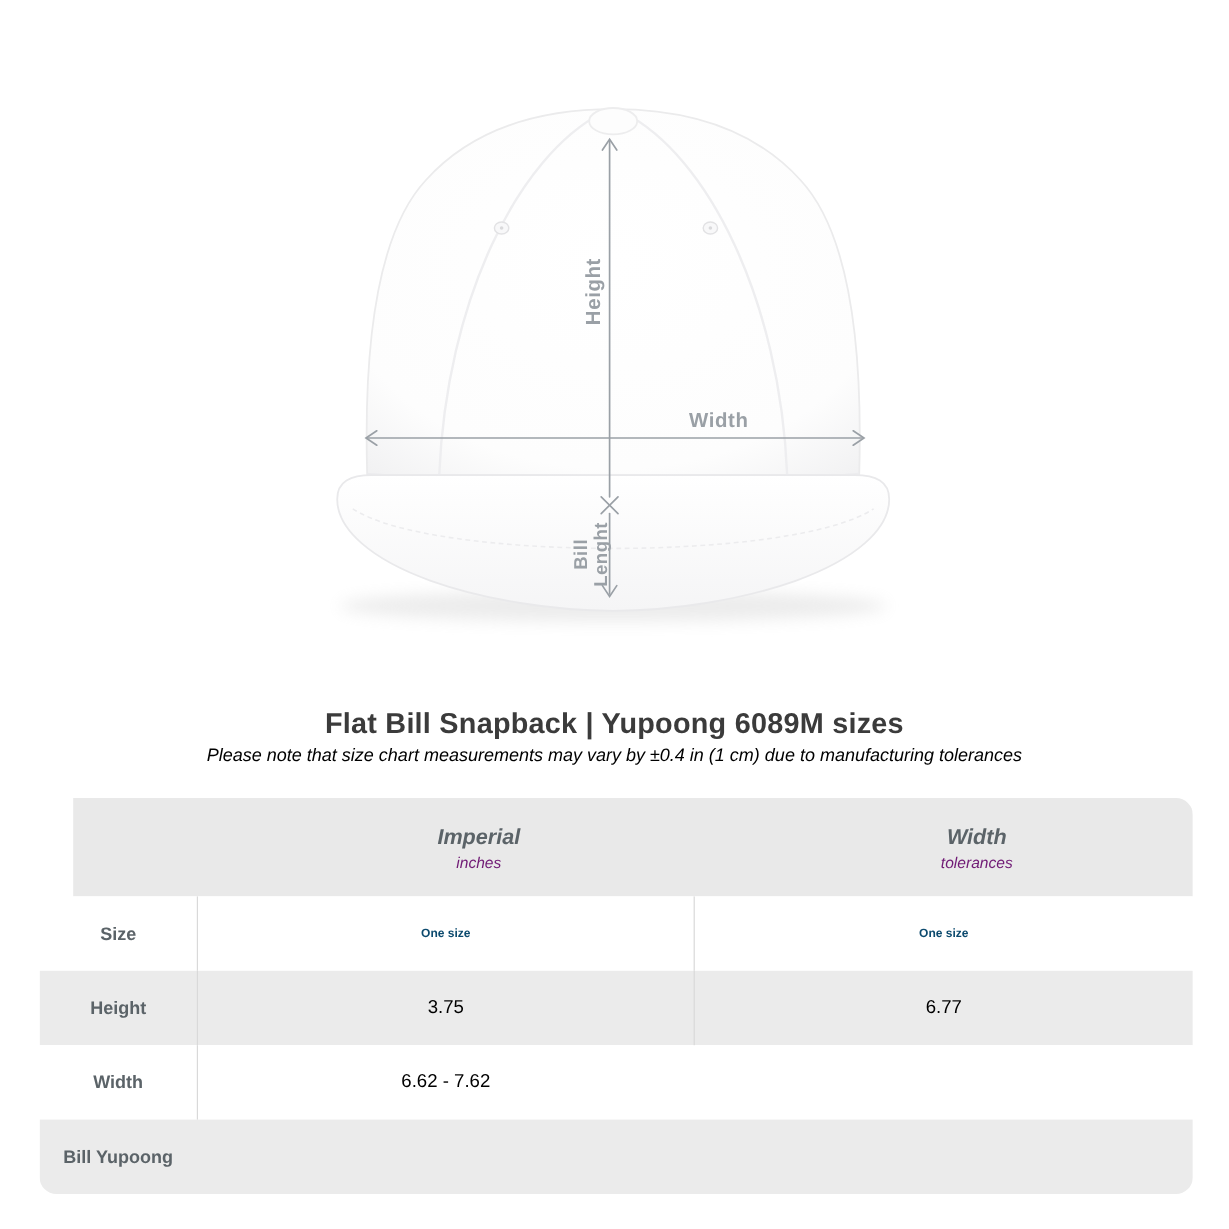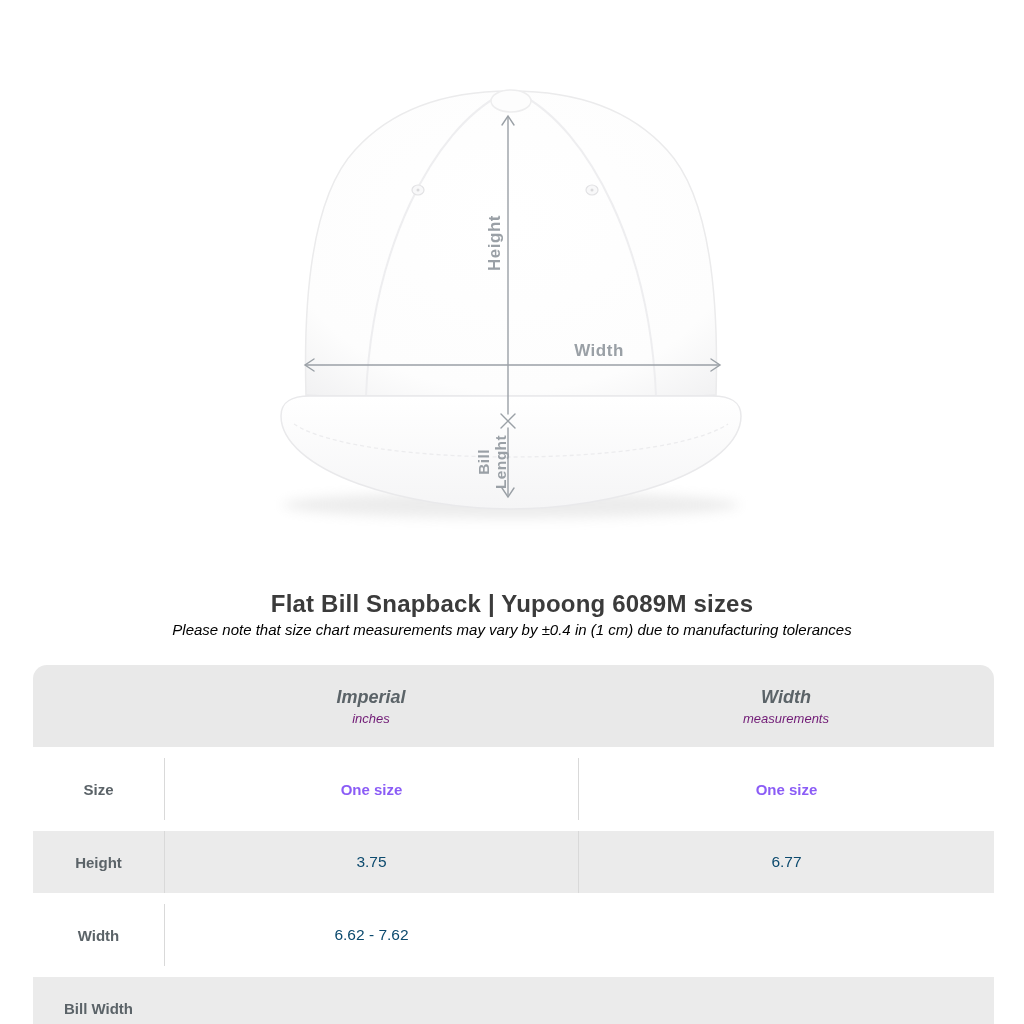--- a/index.html
+++ b/index.html
@@ -31,35 +31,35 @@
   .heading p {
     margin: 4px 0 0; font-size: 15px; font-style: italic; color: #000000;
   }
 
   .size-table {
     position: absolute; left: 33px; top: 665px; width: 961px;
     border-radius: 14px; overflow: hidden;
   }
   .thead {
     display: grid; grid-template-columns: 131px 414px 416px;
-    height: 82px; background: #e9e9e9;
+    height: 82px; background: #e9e9e9; margin-left: 28px;
   }
   .th { display: flex; flex-direction: column; align-items: center; justify-content: center; gap: 3px; }
   .hdr-label { font-size: 18px; font-weight: bold; font-style: italic; color: #5b6368; }
   .hdr-unit  { font-size: 13px; font-style: italic; color: #701a75; }
   .tr {
     display: grid; grid-template-columns: 131px 414px 416px;
-    height: 62px; background: #ffffff; margin-top: 11px;
+    height: 62px; background: #ffffff;
   }
   .tr.stripe { background: #ebebeb; }
   .td { display: flex; align-items: center; justify-content: center; }
   .tr .td + .td { border-left: 1px solid #d9d9d9; }
   .row-label  { font-weight: bold; font-size: 15px; color: #5b6368; }
-  .val-strong { font-weight: bold; font-size: 15px; color: #8b5cf6; }
-  .val-num    { font-size: 15.5px; color: #0c4a6e; }
+  .val-strong { font-weight: bold; font-size: 10px; color: #0c4a6e; }
+  .val-num    { font-size: 15.5px; color: #000000; }
 </style>
 </head>
 <body>
 
 <div class="page">
 
   <div class="hat-figure">
     <svg width="1024" height="560" viewBox="0 0 1024 560">
       <defs>
         <radialGradient id="crownGrad" cx="0.5" cy="0.42" r="0.75">
@@ -127,21 +127,21 @@
 
   <div class="size-table">
     <div class="thead">
       <div class="th"></div>
       <div class="th">
         <div class="hdr-label">Imperial</div>
         <div class="hdr-unit">inches</div>
       </div>
       <div class="th">
         <div class="hdr-label">Width</div>
-        <div class="hdr-unit">measurements</div>
+        <div class="hdr-unit">tolerances</div>
       </div>
     </div>
 
     <div class="tr">
       <div class="td row-label">Size</div>
       <div class="td val-strong">One size</div>
       <div class="td val-strong">One size</div>
     </div>
 
     <div class="tr stripe">
@@ -149,17 +149,17 @@
       <div class="td val-num">3.75</div>
       <div class="td val-num">6.77</div>
     </div>
 
     <div class="tr">
       <div class="td row-label">Width</div>
       <div class="td val-num">6.62 - 7.62</div>
     </div>
 
     <div class="tr stripe">
-      <div class="td row-label">Bill Width</div>
+      <div class="td row-label">Bill Yupoong</div>
     </div>
   </div>
 
 </div>
 
 </body></html>

